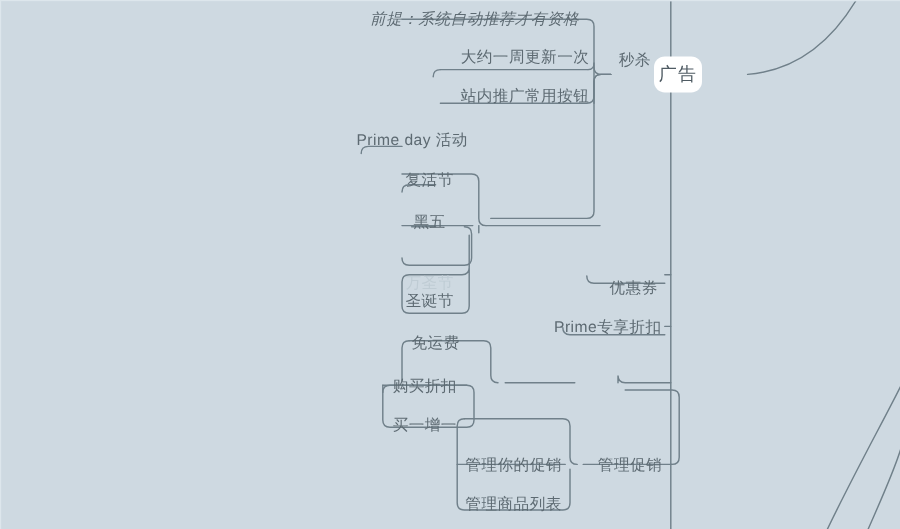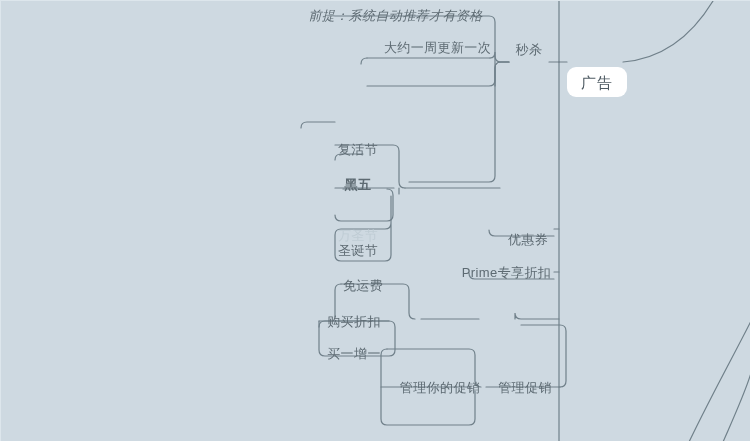--- a/index.html
+++ b/index.html
@@ -116,44 +116,50 @@
 
       <path d="M 558 386 L 559 386 C 563 386 565 384 565 380 L 565 330 C 565 326 563 324 559 324 L 520 324"></path>
       <path d="M 559 386 L 485 386"></path>
       <path d="M 480 386 C 476 386 474 384 474 380 L 474 354 C 474 350 472 348 468 348 L 386 348"></path>
       <path d="M 386 348 C 382 348 380 350 380 354 L 380 418 C 380 422 382 424 386 424 L 468 424 C 472 424 474 422 474 418 L 474 390"></path>
       <path d="M 380 386 L 470 386"></path>
 
     </g>
   </svg>
 
-  <div class="node root" style="left:566px; top:46px; width:60px; height:30px;margin-top:20px;">
+  <div class="node root" style="left:544px; top:46px; width:40px; height:30px;">
     <span>广告</span>
   </div>
 
   <div class="node" style="left:508px; top:38px; width:40px; height:20px;">
     <span>秒杀</span>
   </div>
 
   <div class="node" style="left:297px; top:4px; width:195px; height:20px;font-style:italic;">
     <span>前提：系统自动推荐才有资格</span>
   </div>
 
   <div class="node" style="left:384px; top:36px; width:105px; height:20px;">
     <span>大约一周更新一次</span>
   </div>
 
-
-
+  <div class="node" style="left:384px; top:68px; width:105px; height:20px;">
+    <span>站内推广常用按钮</span>
+  </div>
+
+
+  <div class="node" style="left:295px; top:105px; width:95px; height:20px;">
+    <span>Prime day 活动</span>
+  </div>
 
   <div class="node" style="left:331px; top:138px; width:52px; height:20px;">
     <span>复活节</span>
   </div>
 
-  <div class="node" style="left:331px; top:173px; width:52px; height:20px;font-weight:bold;">
+  <div class="node" style="left:331px; top:173px; width:52px; height:20px;">
     <span>黑五</span>
   </div>
 
   <div class="node faded" style="left:331px; top:207px; width:52px; height:20px;">
     <span>万圣节</span>
   </div>
 
   <div class="node" style="left:331px; top:239px; width:52px; height:20px;">
     <span>圣诞节</span>
   </div>
@@ -176,18 +182,21 @@
   </div>
 
   <div class="node" style="left:318px; top:342px; width:70px; height:20px;">
     <span>买一增一</span>
   </div>
 
   <div class="node" style="left:489px; top:376px; width:70px; height:20px;align-items:center;">
     <span>管理促销</span>
   </div>
 
-  <div class="node" style="left:396px; top:376px; width:86px; height:20px;">
+  <div class="node" style="left:384px; top:376px; width:86px; height:20px;">
     <span>管理你的促销</span>
   </div>
 
+  <div class="node" style="left:384px; top:408px; width:86px; height:20px;">
+    <span>管理商品列表</span>
+  </div>
 
 </div>
 
 </body></html>

